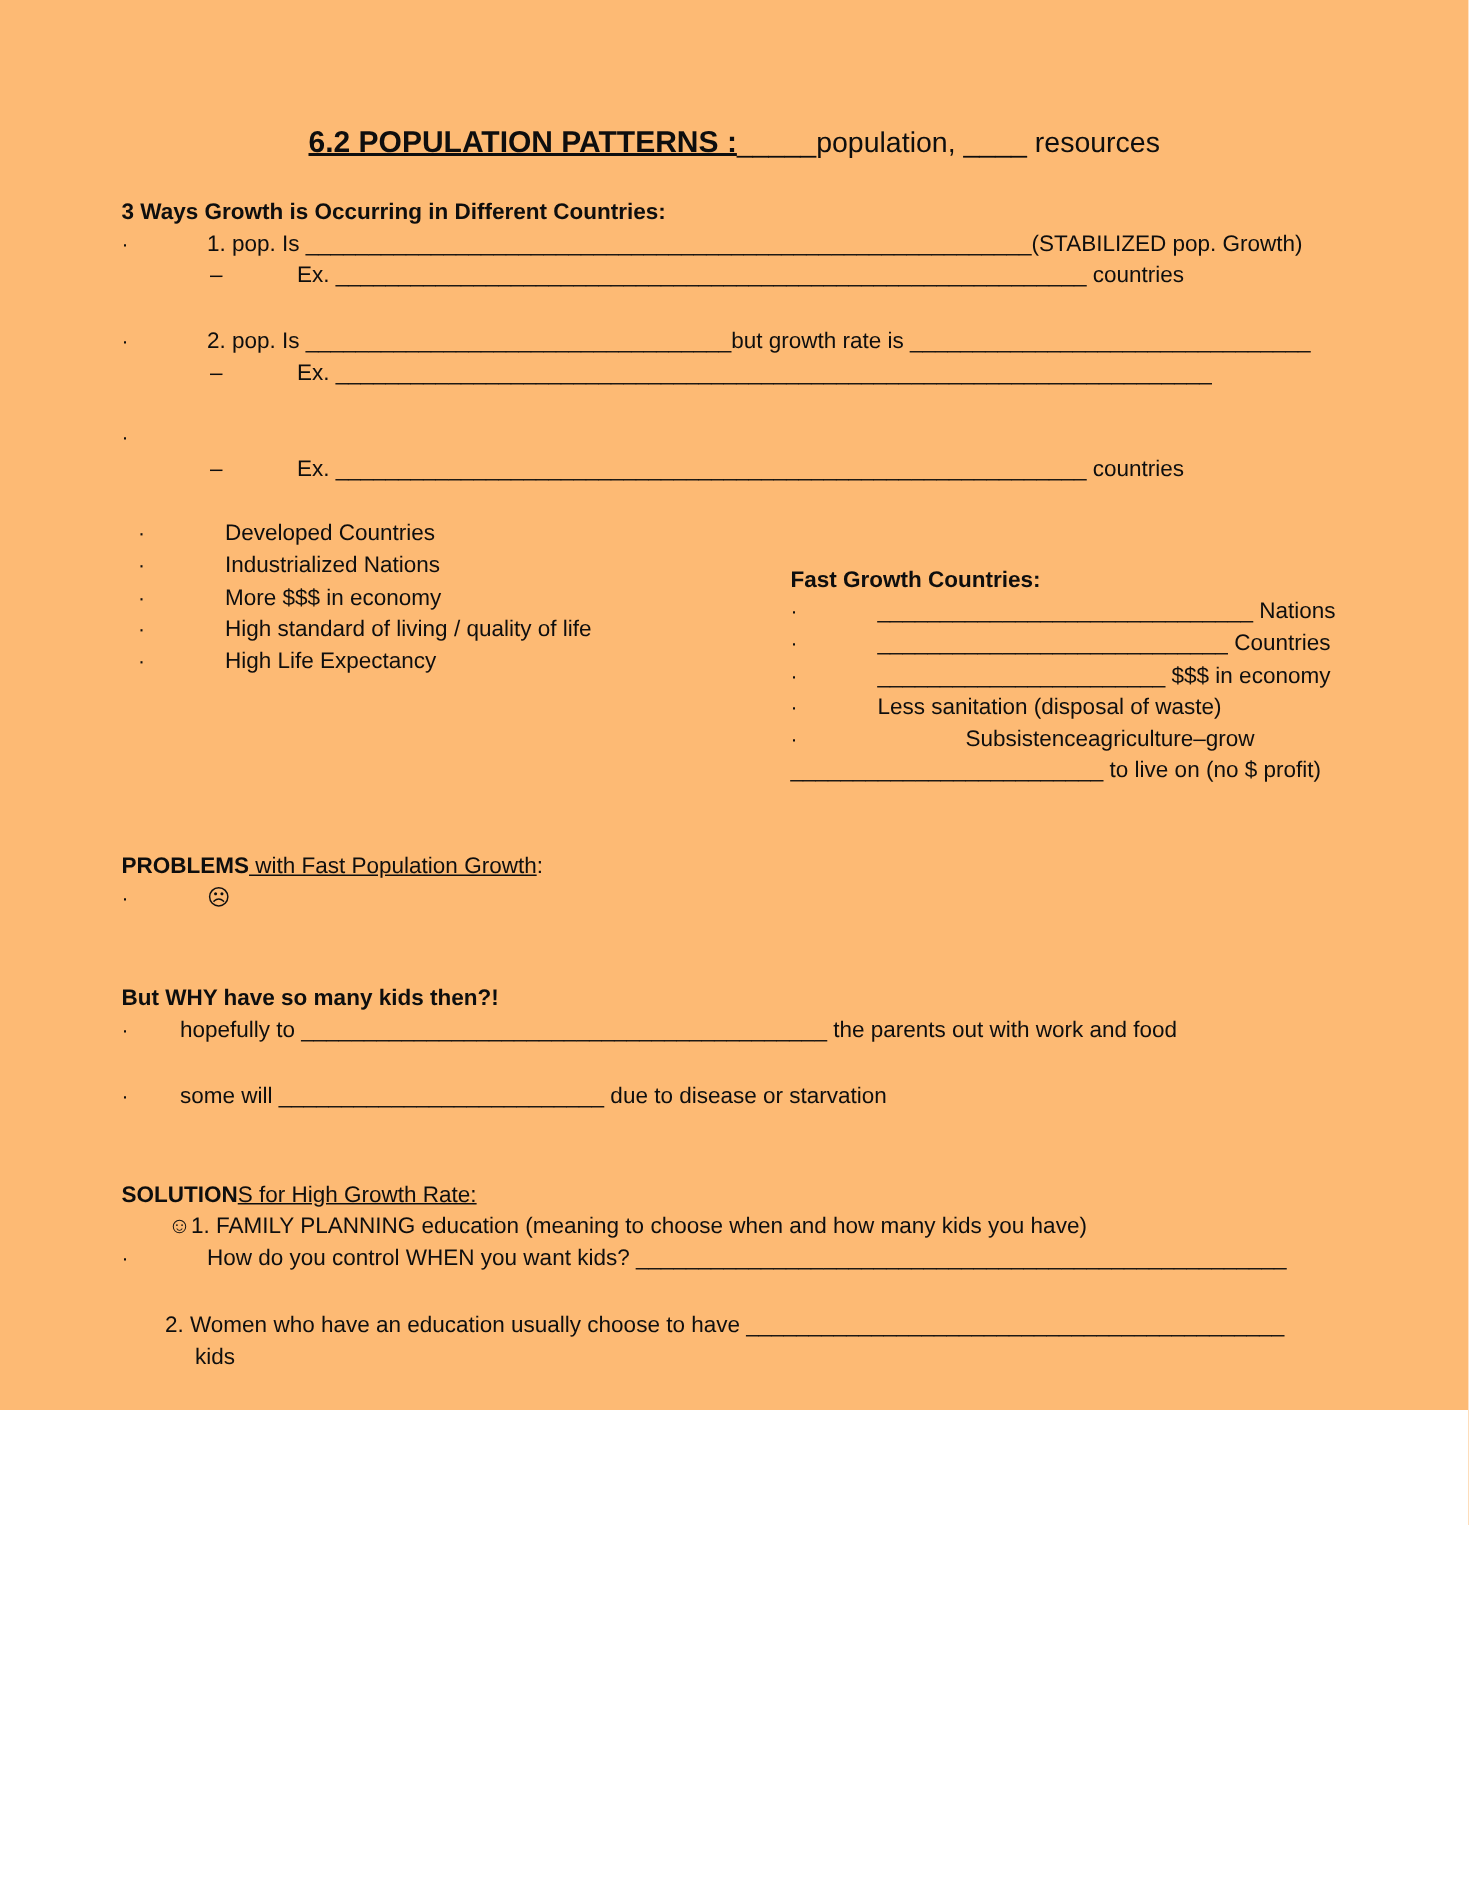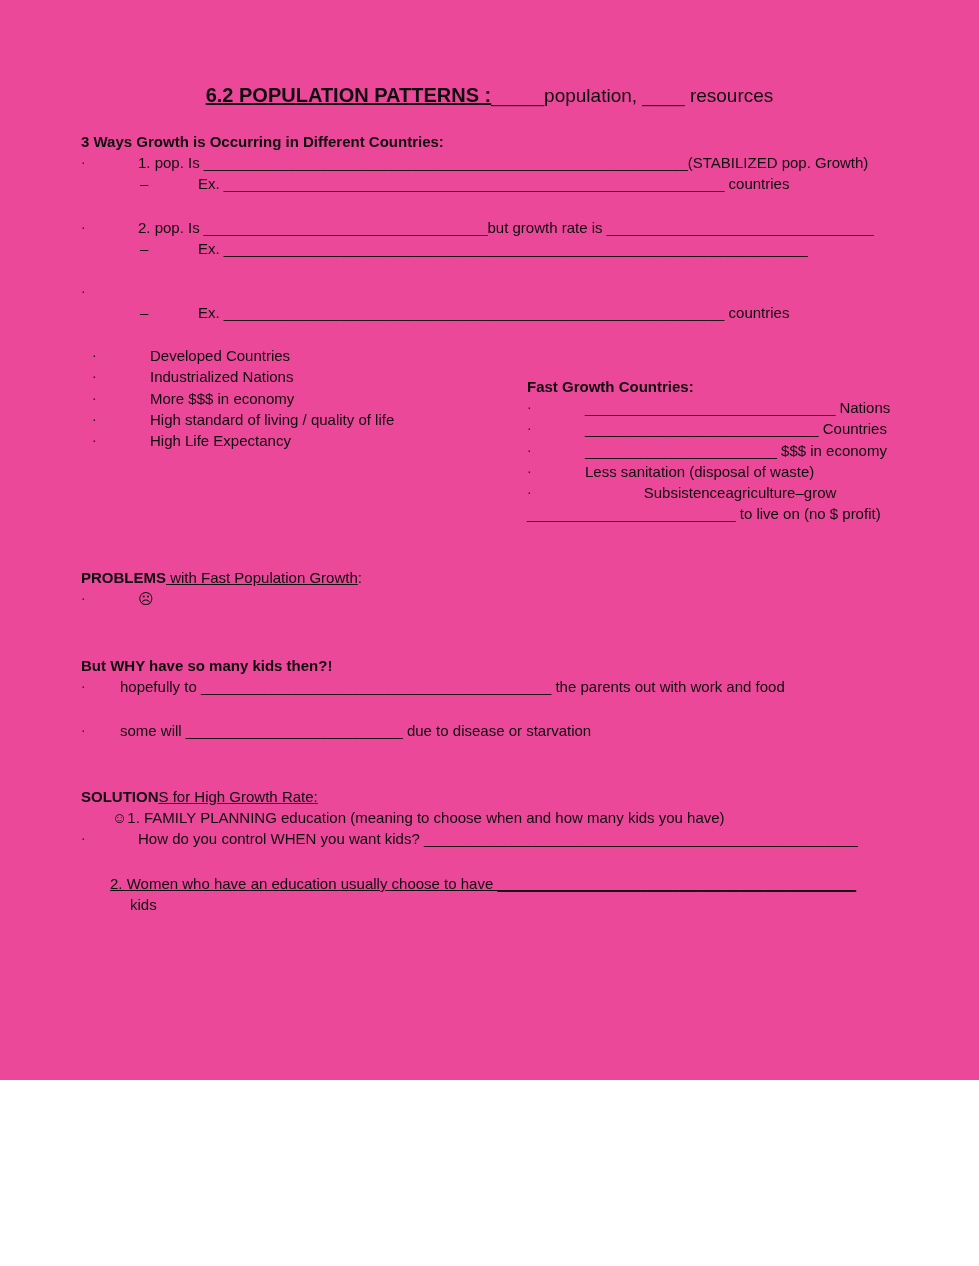--- a/index.html
+++ b/index.html
@@ -1,20 +1,20 @@
 <!DOCTYPE html>
 <html><head>
 <meta charset="utf-8">
 <style>
   html,body{margin:0;padding:0;background:#ffffff;}
   .page{
     position:relative;
     width:979px;
-    height:1080px;
-    background:#ec4899;
+    height:940px;
+    background:#fdba74;
     color:#0e0e0e;
     font-family:"Liberation Sans", sans-serif;
     font-size:15px;
     overflow:hidden;
   }
   .title{
     padding-top:82px;
     text-align:center;
     font-size:19px;
     line-height:26px;
@@ -38,21 +38,21 @@
   .cblt{width:58px;flex:none;font-size:14px;}
   .just{flex:1;display:flex;justify-content:center;padding-right:4px;}
   .cont{line-height:21.3px;white-space:nowrap;}
   .problems{margin-top:42px;}
   .why{margin-top:46px;}
   .why .blt{width:39px;}
   .solutions{margin-top:45px;}
   .srow1{margin-left:31px;line-height:21px;white-space:nowrap;}
   .swomen{margin-left:29px;line-height:21px;white-space:nowrap;}
   .skids{margin-left:49px;line-height:21px;}
-  .mt24{margin-top:24px;text-decoration:underline;}
+  .mt24{margin-top:24px;}
   .pagenum{
     position:absolute;
     left:0;right:0;
     top:1160px;
     text-align:center;
     font-family:"Liberation Serif", serif;
     font-size:16px;
   }
 </style>
 </head>

